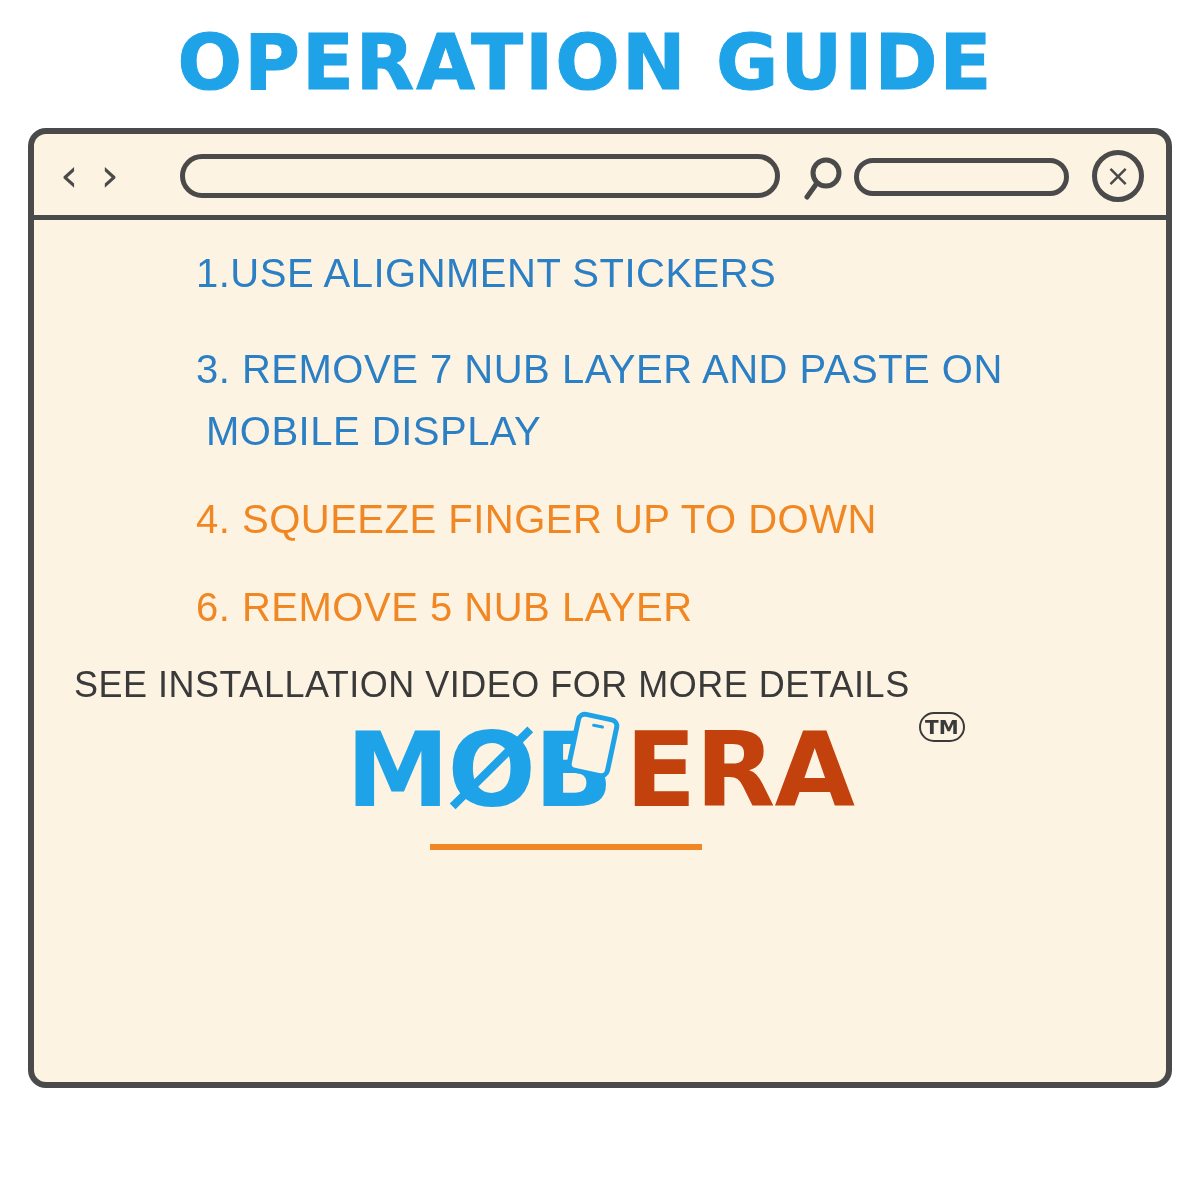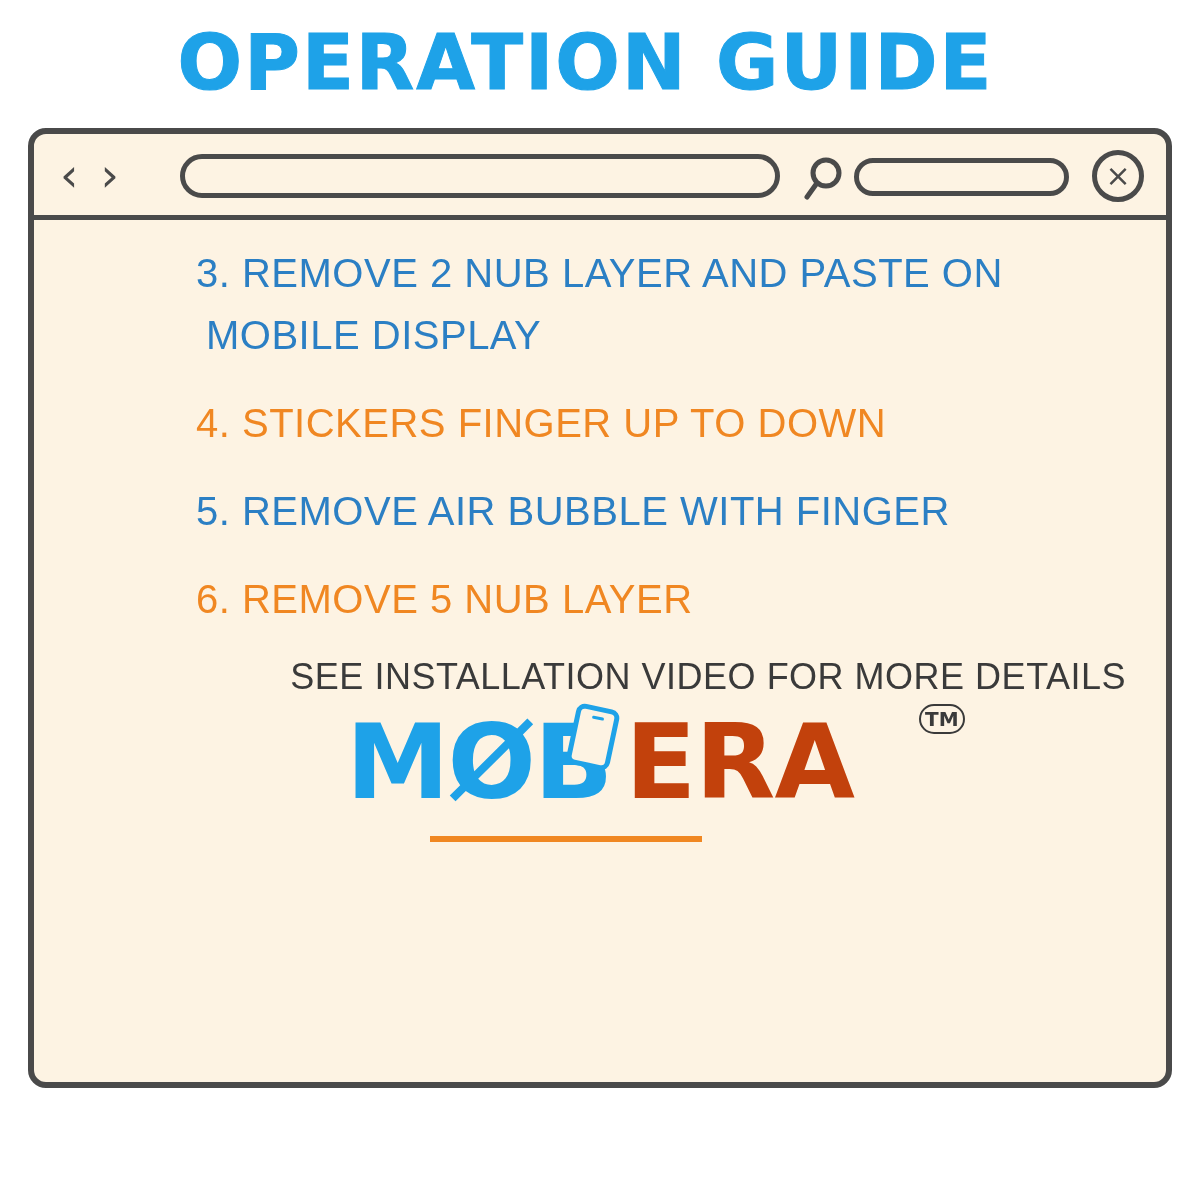--- a/index.html
+++ b/index.html
@@ -134,21 +134,21 @@
   }
   .step.blue { color: #2b7fc4; }
   .step.orange { color: #f08722; }
 
   .step-1 { margin-bottom: 34px; }
   .step-3 { padding-right: 40px; }
 
   .footer-note {
     font-size: 36px;
     color: #3a3a3a;
-    text-align: right;
+    text-align: left;
     letter-spacing: 0.5px;
     margin-top: 20px;
   }
 
   
   .logo-wrap {
     position: relative;
     margin-top: 6px;
     height: 150px;
   }
@@ -244,33 +244,33 @@
       </svg>
     </span>
 
     <div class="secondary-bar" title=""></div>
 
     <div class="close-button">×</div>
   </div>
 
   <div class="content">
 
+    <div class="step blue step-1">
+      <span>1.</span><span>USE ALIGNMENT STICKERS</span>
+    </div>
 
 
     <div class="step blue step-3">
-      <span>3.</span>&nbsp;<span>REMOVE 2 NUB LAYER AND PASTE ON MOBILE DISPLAY</span>
+      <span>3.</span>&nbsp;<span>REMOVE 7 NUB LAYER AND PASTE ON MOBILE DISPLAY</span>
     </div>
 
     <div class="step orange">
-      <span>4.</span>&nbsp;<span>STICKERS FINGER UP TO DOWN</span>
-    </div>
-
-    <div class="step blue">
-      <span>5.</span>&nbsp;<span>REMOVE AIR BUBBLE WITH FINGER</span>
-    </div>
+      <span>4.</span>&nbsp;<span>SQUEEZE FINGER UP TO DOWN</span>
+    </div>
+
 
     <div class="step orange">
       <span>6.</span>&nbsp;<span>REMOVE 5 NUB LAYER</span>
     </div>
 
     <div class="footer-note">SEE INSTALLATION VIDEO FOR MORE DETAILS</div>
 
     <div class="logo-wrap">
       <div class="logo-row">
         <span class="logo-mob">MØB</span>

